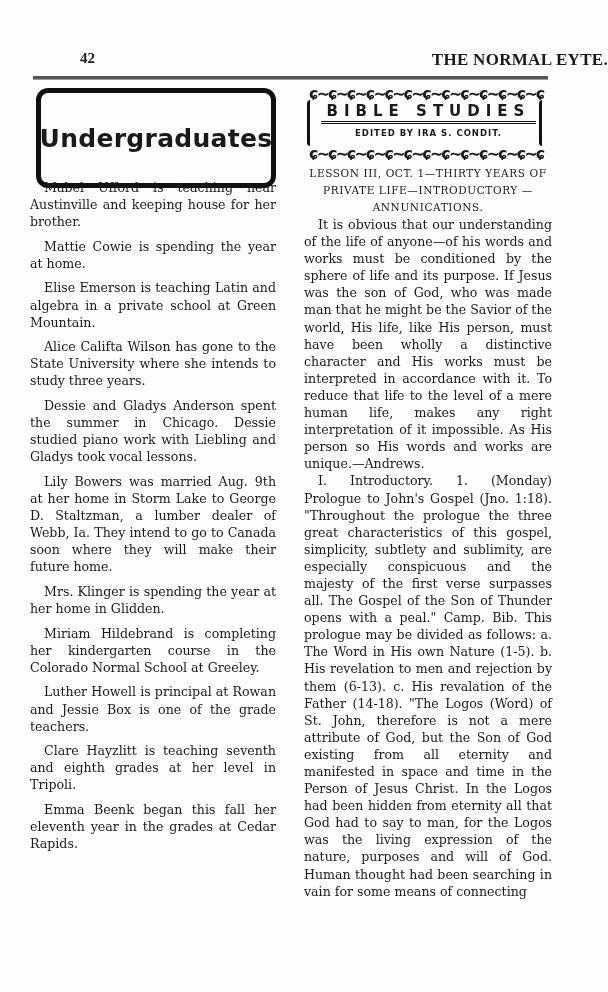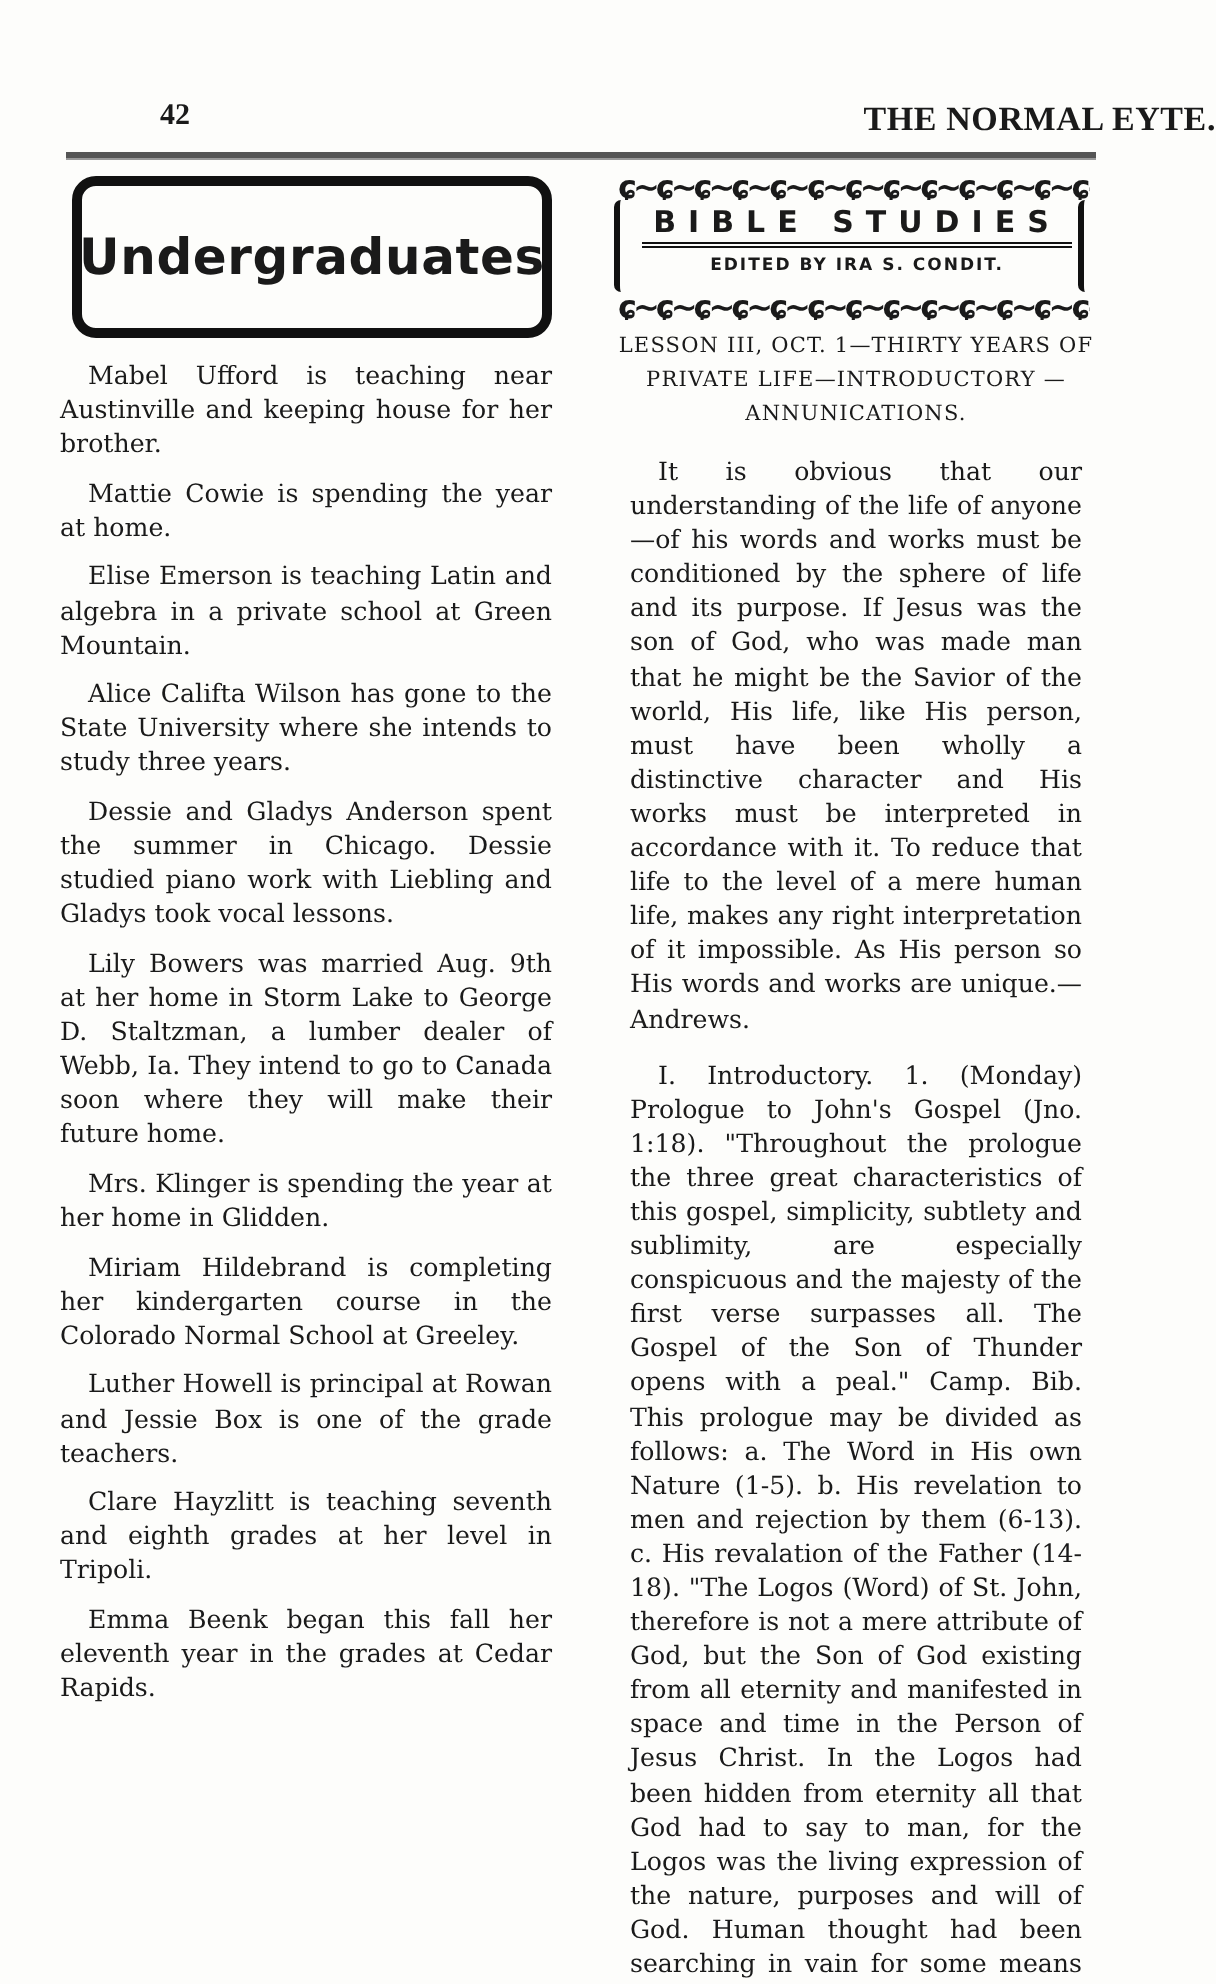--- a/index.html
+++ b/index.html
@@ -13,21 +13,21 @@
   }
   .running-head {
     position: absolute; left: 0; width: 608px; top: 50px; text-align: right;
     font-family: Liberation Serif, serif; font-weight: bold; font-size: 17px; letter-spacing: 0.3px;
   }
   .rule {
     position: absolute; left: 33px; top: 76px; width: 515px; height: 3px;
     background: #555; border-bottom: 1px solid #999;
   }
   .ug-box {
-    position: absolute; left: 36px; top: 88px; width: 240px; height: 81px;
+    position: absolute; left: 36px; top: 88px; width: 240px; height: 100px;
     border: 5px solid #111; border-radius: 12px; box-sizing: border-box;
     display: flex; align-items: center; justify-content: center;
   }
   .ug-title {
     font-family: "DejaVu Sans", sans-serif; font-weight: bold; font-size: 25px; letter-spacing: 0.3px;
   }
   .bible-box {
     position: absolute; left: 303px; top: 88px; width: 245px; height: 72px;
     box-sizing: border-box;
   }
@@ -57,21 +57,21 @@
     position: absolute; font-family: "DejaVu Serif", serif; font-size: 12.6px; line-height: 17.1px;
     text-align: justify;
   }
   .col-left { left: 30px; top: 179px; width: 246px; }
   .col-right { left: 304px; top: 165px; width: 248px; }
   .col p { margin: 0 0 7.5px 0; text-indent: 14px; }
   .lesson-head {
     text-align: center; font-size: 10.5px; line-height: 17px; letter-spacing: 0.6px; margin: 0 0 0 0;
     font-family: "DejaVu Serif", serif;
   }
-  .col-right p { margin: 11px; }
+  .col-right p { margin: 0; }
 </style>
 </head>
 <body>
 
 <div class="page-number">42</div>
 <div class="running-head">THE NORMAL EYTE.</div>
 <div class="rule"></div>
 
 <div class="ug-box">
   <span class="ug-title">Undergraduates</span>

